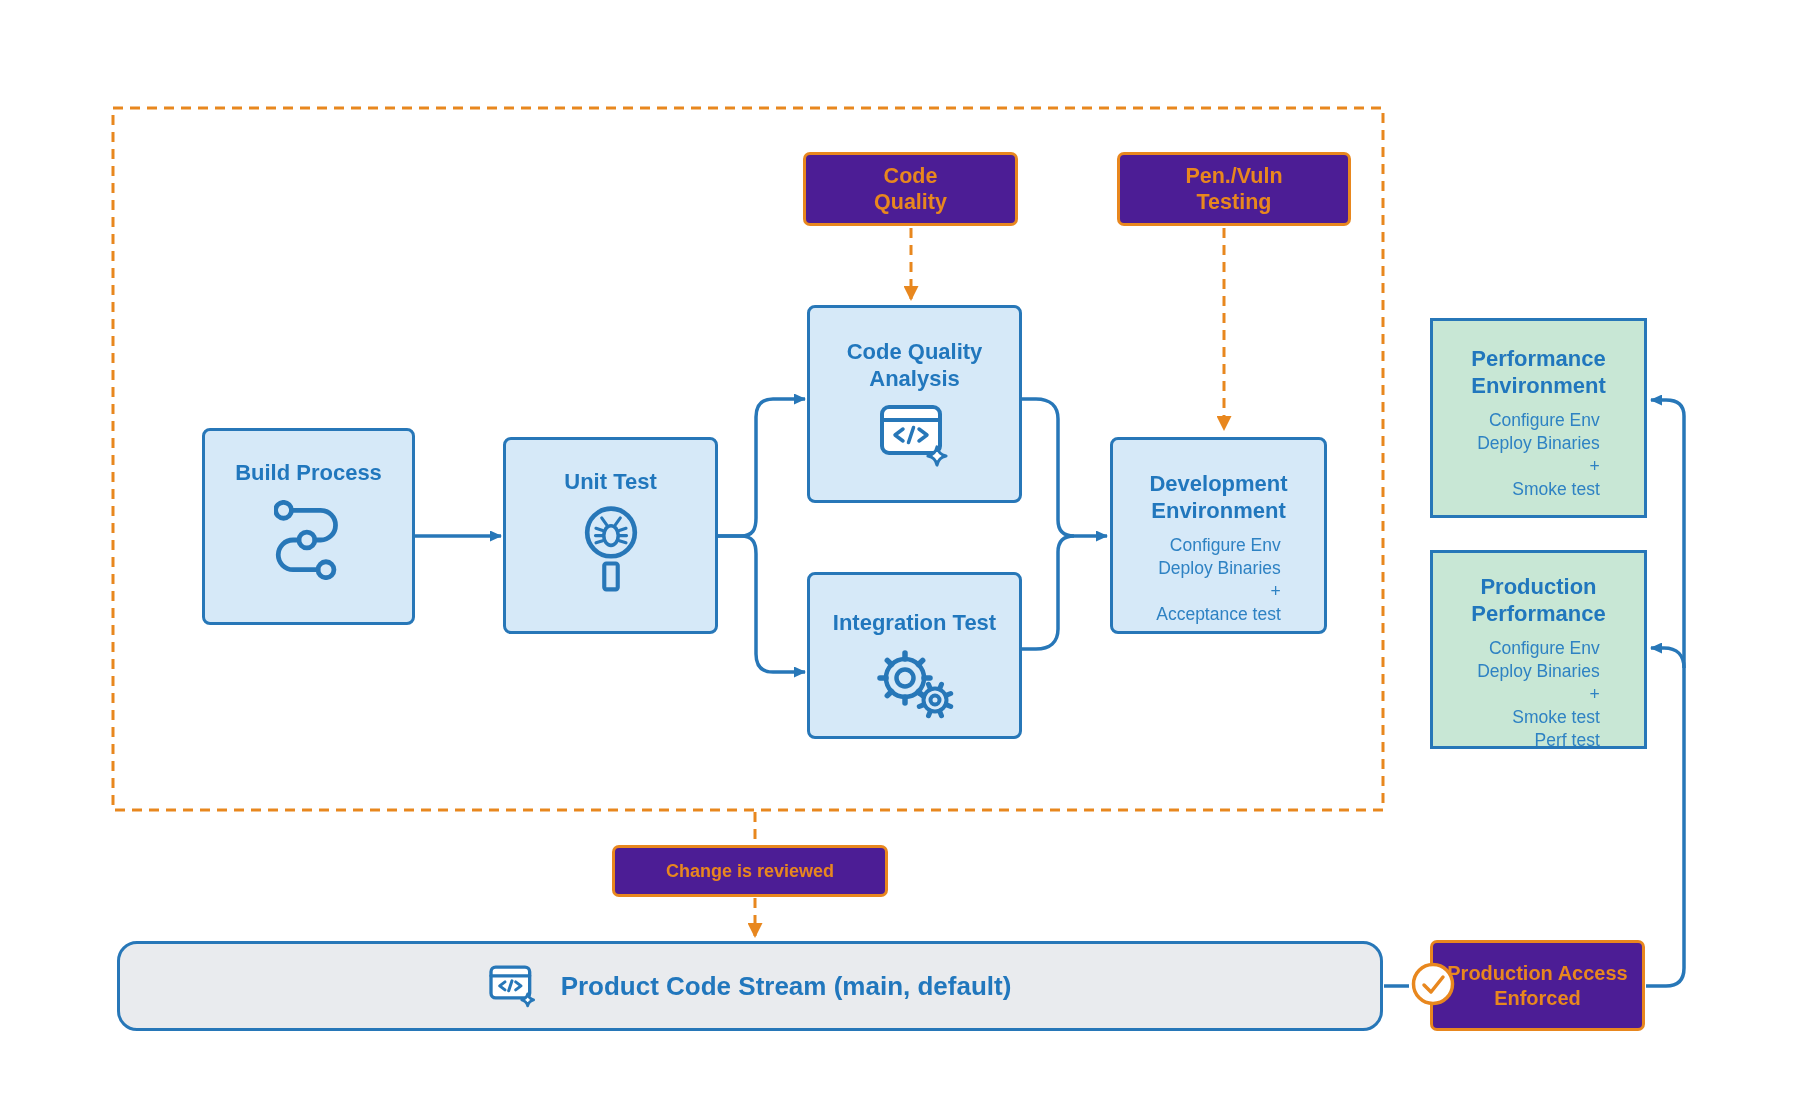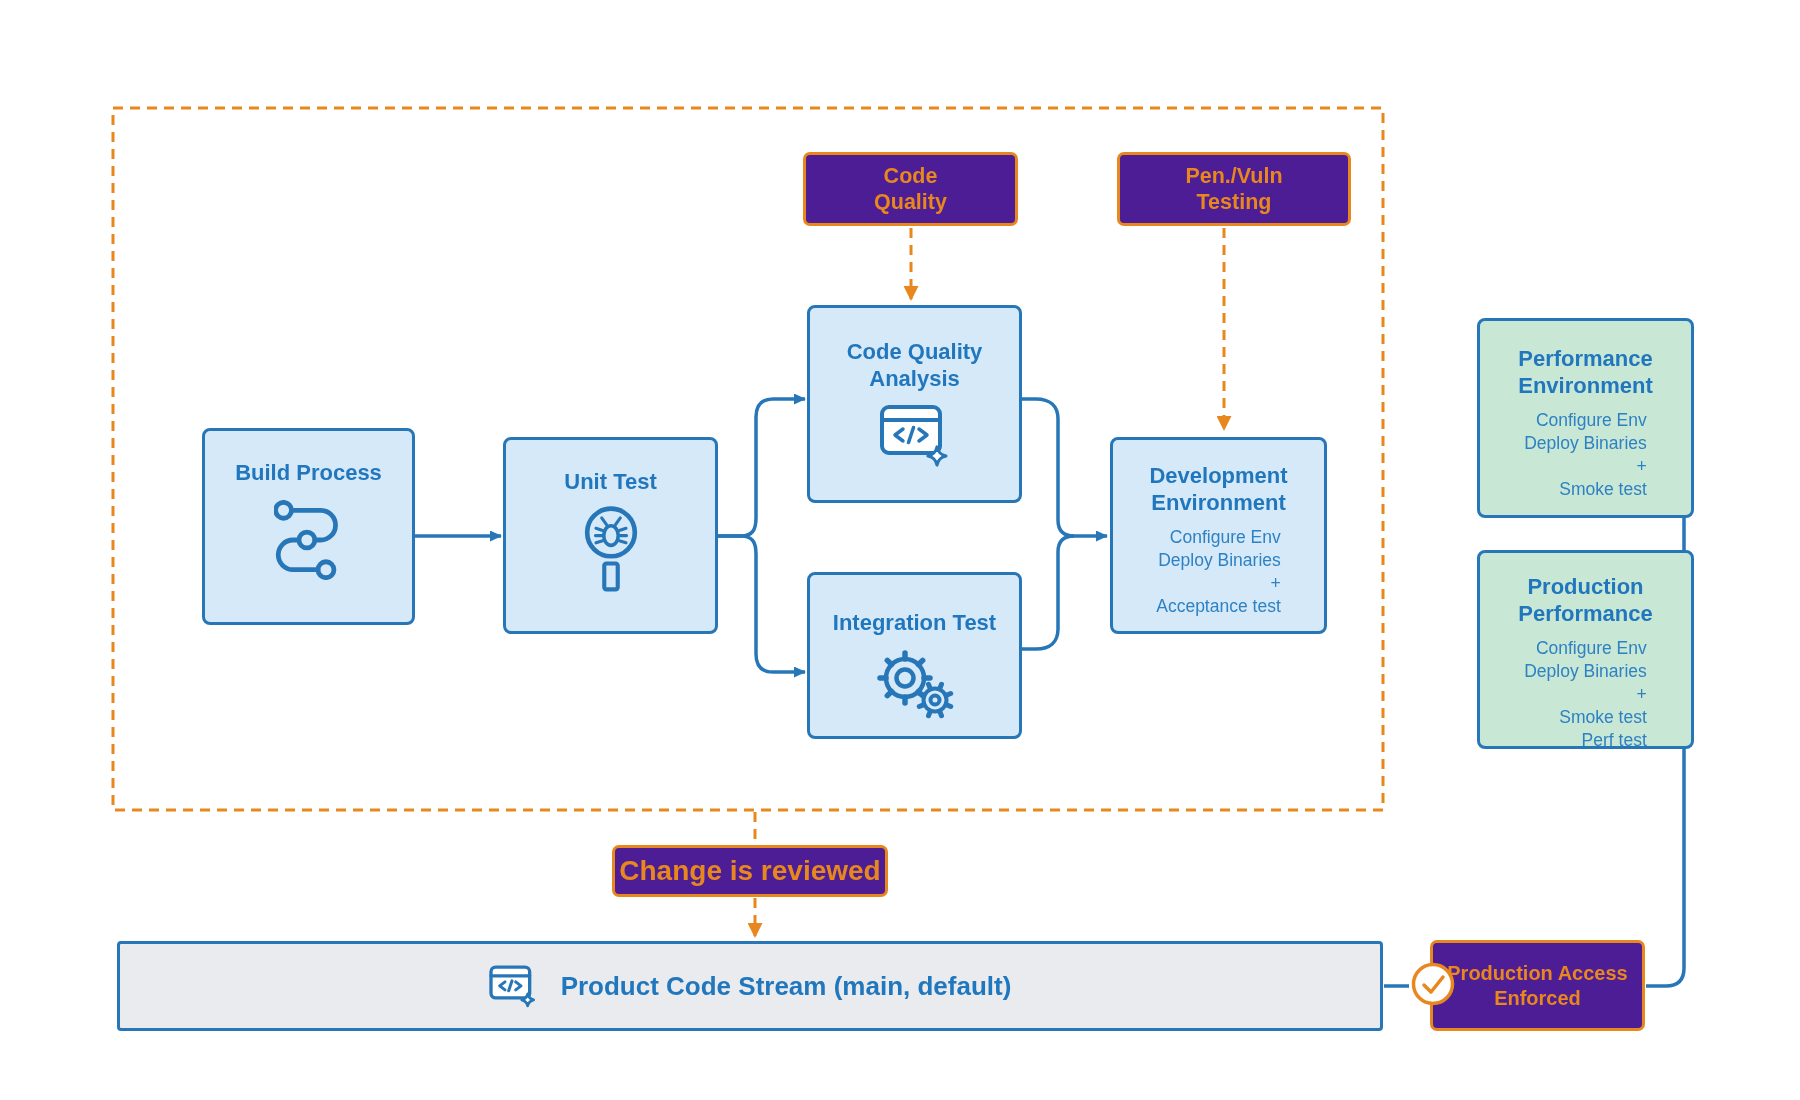--- a/index.html
+++ b/index.html
@@ -6,24 +6,24 @@
   #canvas {
     position:relative; width:1800px; height:1100px; overflow:hidden;
     background:#ffffff;
     font-family:"Liberation Sans", sans-serif;
   }
   #wires { position:absolute; left:0; top:0; z-index:1; pointer-events:none; }
 
   .box { position:absolute; box-sizing:border-box; z-index:2;
          display:flex; flex-direction:column; align-items:center; }
   .blue-box  { background:#d6e9f8; border:3px solid #2777b8; border-radius:8px; }
-  .green-box { background:#c8e7d5; border:3px solid #2777b8; border-radius:8px;margin-left:47px; }
+  .green-box { background:#c8e7d5; border:3px solid #2777b8; border-radius:0; }
   .orange-box{ background:#4c1d95; border:3px solid #e8871e; border-radius:7px;
                justify-content:center; }
-  .gray-box  { background:#e9ebee; border:3px solid #2777b8; border-radius:4px;
+  .gray-box  { background:#e9ebee; border:3px solid #2777b8; border-radius:20px;
                flex-direction:row; justify-content:center; gap:24px; }
 
   .pre { white-space:pre-line; text-align:center; }
   .title  { font-weight:bold; font-size:22px; line-height:27px; color:#2177bd; }
   .body   { font-size:17.5px; line-height:23px; color:#2e82c3; margin-top:10px;text-align:right; }
   .olabel { font-weight:bold; font-size:21.5px; line-height:26px; color:#e8871e; }
   .stream-label { font-weight:bold; font-size:26px; color:#2177bd; }
   .cred-label   { font-weight:bold; font-size:20px; line-height:25px; color:#e8871e; }
 
   .icon { display:block; }
@@ -132,41 +132,41 @@
           <line x1="60" y1="35" x2="60" y2="40" transform="rotate(157.5 60 52)"></line>
           <line x1="60" y1="35" x2="60" y2="40" transform="rotate(202.5 60 52)"></line>
           <line x1="60" y1="35" x2="60" y2="40" transform="rotate(247.5 60 52)"></line>
           <line x1="60" y1="35" x2="60" y2="40" transform="rotate(292.5 60 52)"></line>
           <line x1="60" y1="35" x2="60" y2="40" transform="rotate(337.5 60 52)"></line>
         </g>
       </g>
     </svg>
   </div>
 
-  <div class="box blue-box" style="left:1110px;top:437px;width:217px;height:197px;padding-top:22px;">
+  <div class="box blue-box" style="left:1110px;top:437px;width:217px;height:197px;padding-top:30px;">
     <div class="title pre">Development
 Environment</div>
     <div class="body pre">Configure Env
 Deploy Binaries
 +
 Acceptance test</div>
   </div>
 
   <div class="box orange-box" style="left:803px;top:152px;width:215px;height:74px;">
     <div class="olabel pre">Code
 Quality</div>
   </div>
 
   <div class="box orange-box" style="left:1117px;top:152px;width:234px;height:74px;">
     <div class="olabel pre">Pen./Vuln
 Testing</div>
   </div>
 
   <div class="box orange-box" style="left:612px;top:845px;width:276px;height:52px;">
-    <div class="olabel" style="font-size:28px">Change is reviewed</div>
+    <div class="olabel" style="font-size:18px">Change is reviewed</div>
   </div>
 
   <div class="box green-box" style="left:1430px;top:318px;width:217px;height:200px;padding-top:24px;">
     <div class="title pre">Performance
 Environment</div>
     <div class="body pre">Configure Env
 Deploy Binaries
 +
 Smoke test</div>
   </div>

